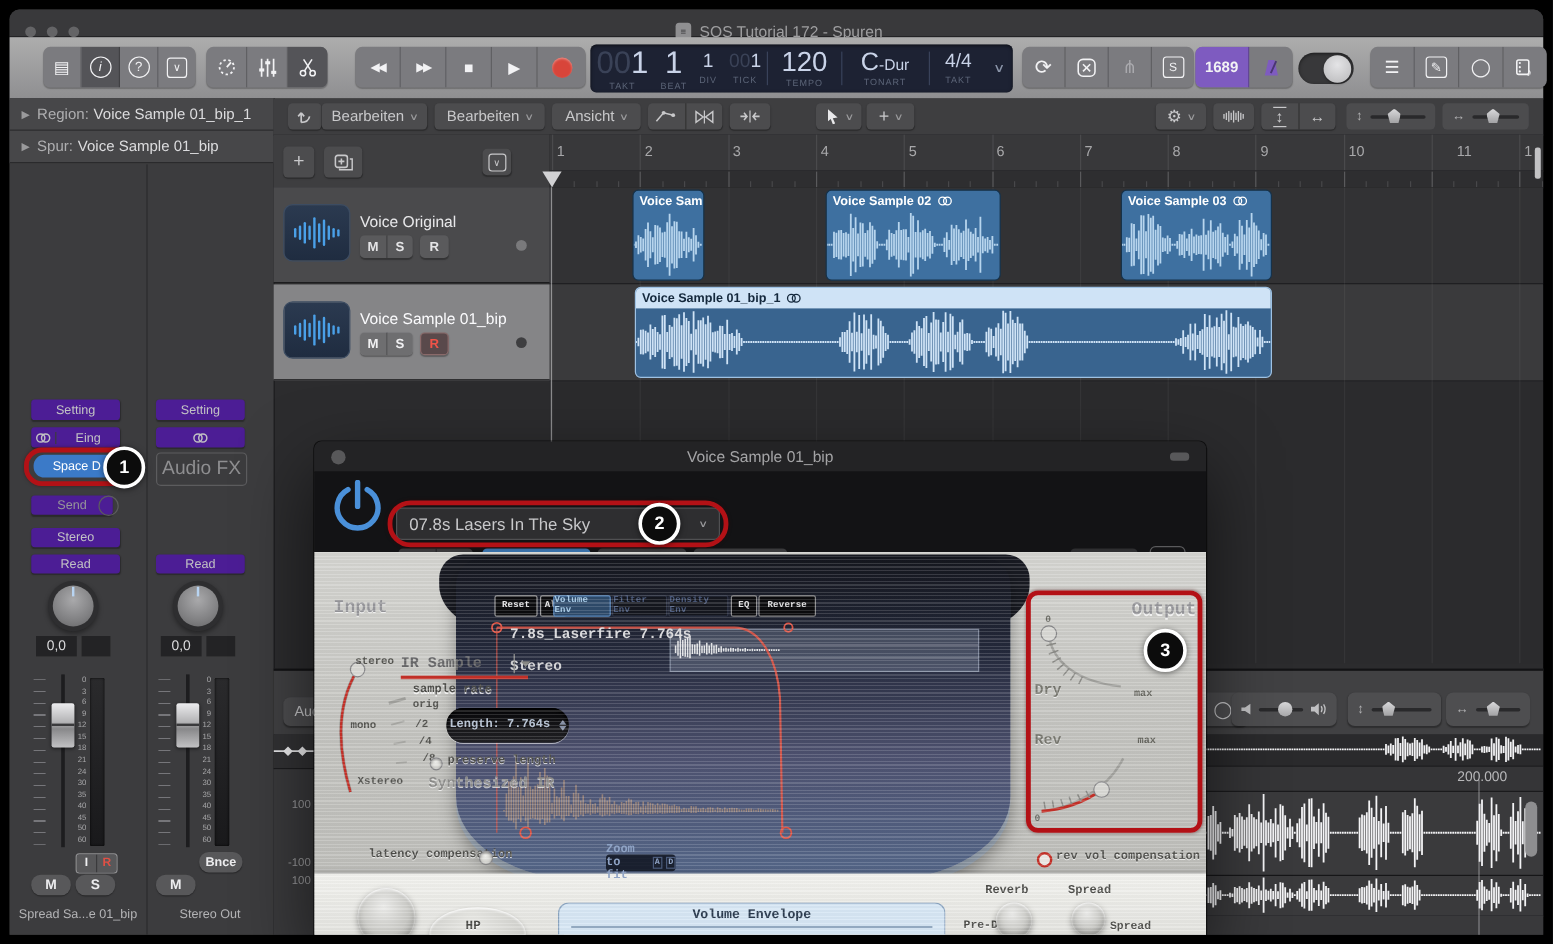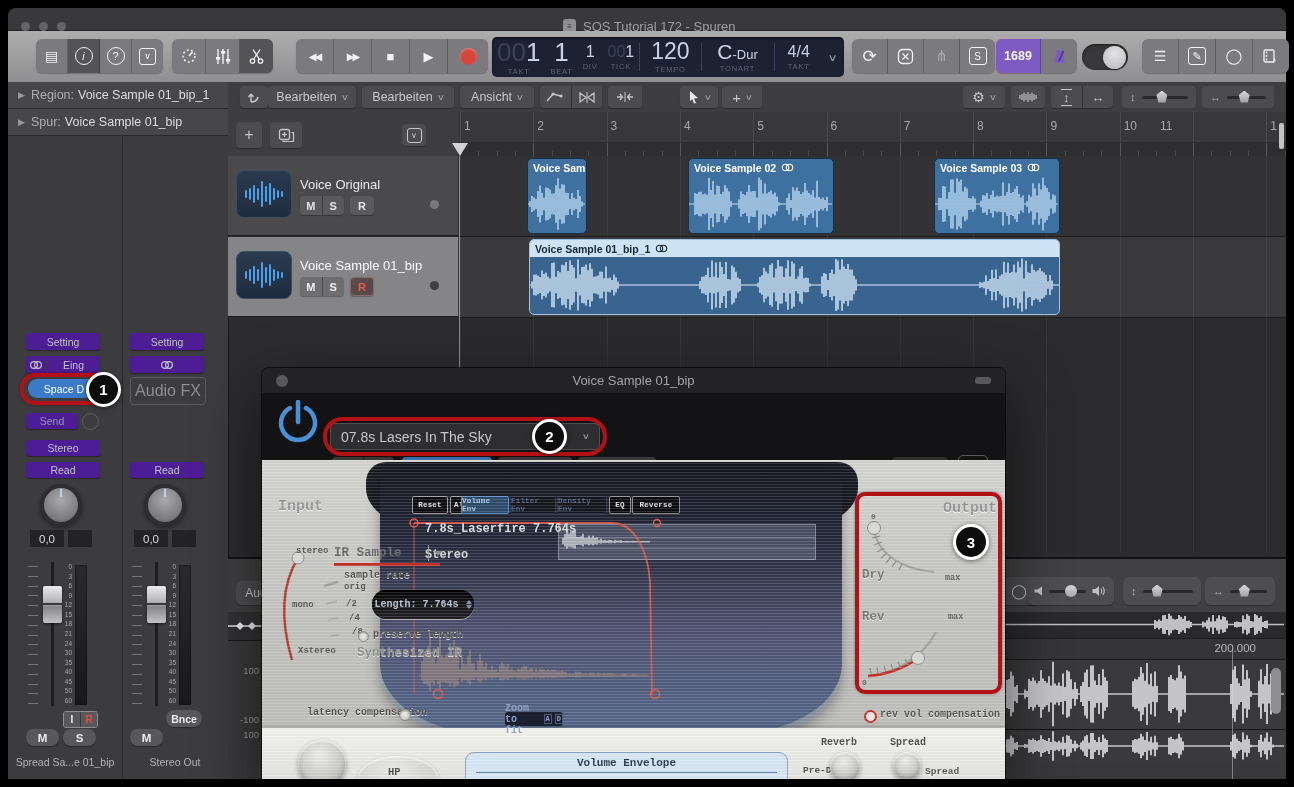--- a/index.html
+++ b/index.html
@@ -283,21 +283,21 @@
         <circle cx="9" cy="5" r="3.4" fill="none" stroke="#c2c2c4" stroke-width="1.2"></circle>
       </svg>
     </span>
   <span style="flex:1;text-align:center">Eing</span>
 </div>
 <div class="a" style="left:28px;top:379px;width:72px;height:19px;background:#3b7ac8;border-radius:9px;color:#fff;font-size:10.5px;display:flex;align-items:center;justify-content:center">
     <span>Space D</span>
   </div>
 <div class="a ring" style="left:20px;top:373px;width:84px;height:24px;border-radius:15px"></div>
 <div class="a co" style="left:86px;top:372px;width:29px;height:29px">1</div>
-<div class="a ibtn" style="left:26px;top:413px;width:52px;height:16px;color:#96969a">
+<div class="a ibtn" style="left:26px;top:413px;width:68px;height:16px;color:#96969a">
     <span>Send</span>
   </div>
 <div class="a" style="left:82px;top:413px;width:15px;height:15px;border-radius:50%;border:1.5px solid #5c5c5e"></div>
 <div class="a ibtn" style="left:26px;top:440px;width:74px;height:16px">
     <span>Stereo</span>
   </div>
 <div class="a ibtn" style="left:26px;top:462px;width:74px;height:16px">
     <span>Read</span>
   </div>
 <div class="a knobw fx" style="left:40px;top:484px;width:42px;height:42px">
@@ -520,21 +520,21 @@
     <span class="barnum" style="left: 372.5px;">6</span>
     <div style="position: absolute; left: 368.5px; top: 0px; width: 1px; height: 30px; background: rgb(74, 74, 76);"></div>
     <span class="barnum" style="left: 445.8px;">7</span>
     <div style="position: absolute; left: 441.8px; top: 0px; width: 1px; height: 30px; background: rgb(74, 74, 76);"></div>
     <span class="barnum" style="left: 519.1px;">8</span>
     <div style="position: absolute; left: 515.1px; top: 0px; width: 1px; height: 30px; background: rgb(74, 74, 76);"></div>
     <span class="barnum" style="left: 592.4px;">9</span>
     <div style="position: absolute; left: 588.4px; top: 0px; width: 1px; height: 30px; background: rgb(74, 74, 76);"></div>
     <span class="barnum" style="left: 665.7px;">10</span>
     <div style="position: absolute; left: 661.7px; top: 0px; width: 1px; height: 30px; background: rgb(74, 74, 76);"></div>
-    <span class="barnum" style="left: 702px;">11</span>
+    <span class="barnum" style="left: 756px;">11</span>
     <div style="position: absolute; left: 735px; top: 0px; width: 1px; height: 30px; background: rgb(74, 74, 76);"></div>
     <span class="barnum" style="left: 812.3px;">1</span>
     <div style="position: absolute; left: 808.3px; top: 0px; width: 1px; height: 30px; background: rgb(74, 74, 76);"></div>
   </div>
 <div class="a tickstrip" id="tickstrip">
     <div style="position: absolute; left: 2px; bottom: 0px; width: 1px; height: 13px; background: rgb(90, 90, 92);"></div>
     <div style="position: absolute; left: 20.325px; bottom: 0px; width: 1px; height: 5px; background: rgb(72, 72, 74);"></div>
     <div style="position: absolute; left: 38.65px; bottom: 0px; width: 1px; height: 5px; background: rgb(72, 72, 74);"></div>
     <div style="position: absolute; left: 56.975px; bottom: 0px; width: 1px; height: 5px; background: rgb(72, 72, 74);"></div>
     <div style="position: absolute; left: 75.3px; bottom: 0px; width: 1px; height: 13px; background: rgb(90, 90, 92);"></div>

